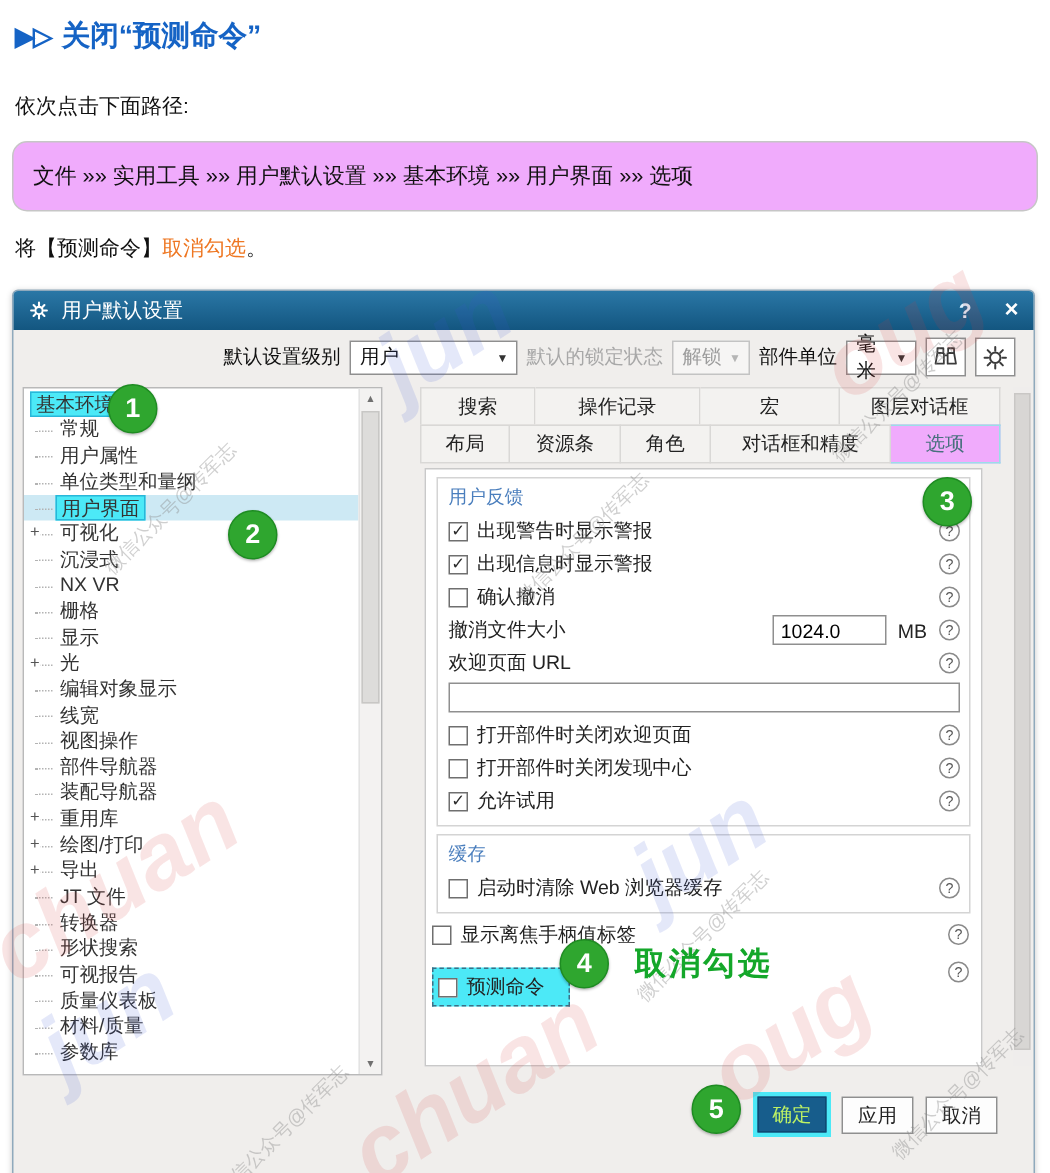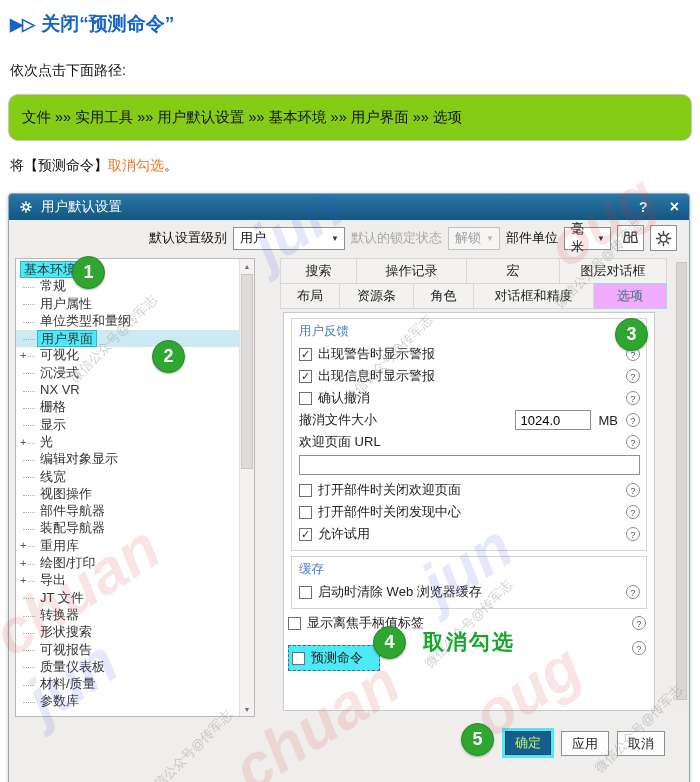--- a/index.html
+++ b/index.html
@@ -10,21 +10,21 @@
     background: #ffffff;
     color: #1a1a1a;
     overflow: hidden;
   }
   
   .heading { padding: 11px 10px 0 10px; font-size: 19px; font-weight: bold; color: #1563c5; }
   .heading .arrows { letter-spacing: -1px; margin-right: 7px; font-size: 17px; }
   .intro { margin: 25px 10px 0; font-size: 14px; color: #111; }
   .breadcrumb {
     margin: 14px 8px 0; padding: 13px 13px; font-size: 14.5px; color: #111;
-    background: #84cc16; border: 1px solid #c6c6c6; border-radius: 10px;
+    background: #f0abfc; border: 1px solid #c6c6c6; border-radius: 10px;
   }
   .instruction { margin: 16px 10px 0; font-size: 14px; color: #111; }
   .orange { color: #ee7621; }
   
   .dialog {
     position: absolute; left: 8px; top: 193px; width: 682px; height: 690px;
     background: #f0eeec; border: 1px solid #8fa9bc; border-radius: 4px 4px 2px 2px;
     box-shadow: 0 1px 4px rgba(0,0,0,.22);
   }
   .titlebar {

